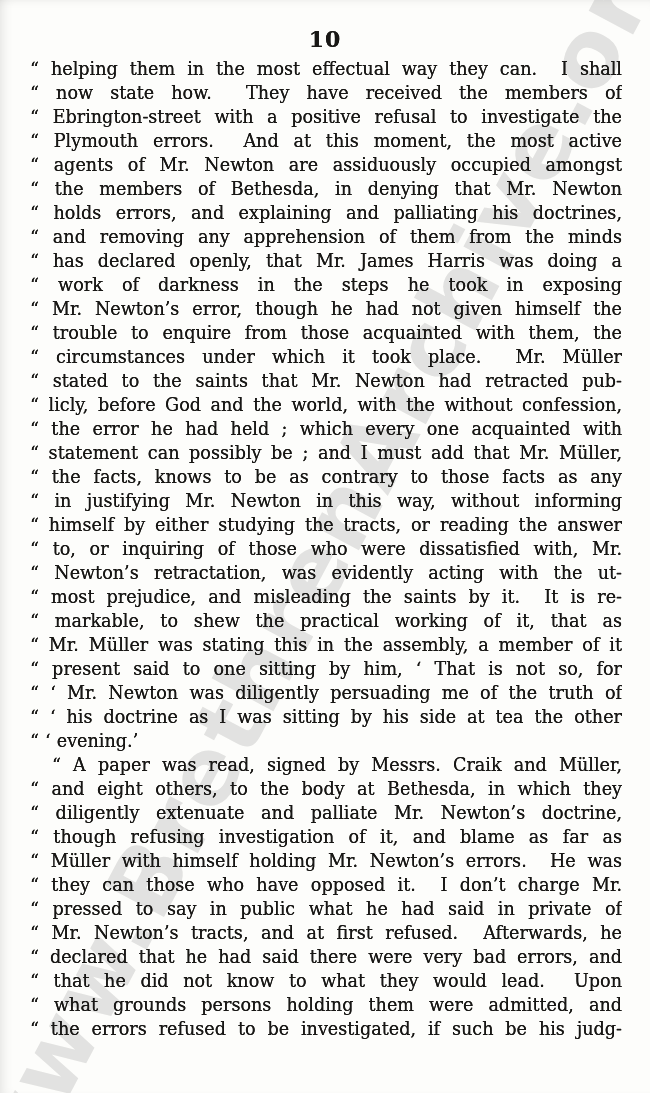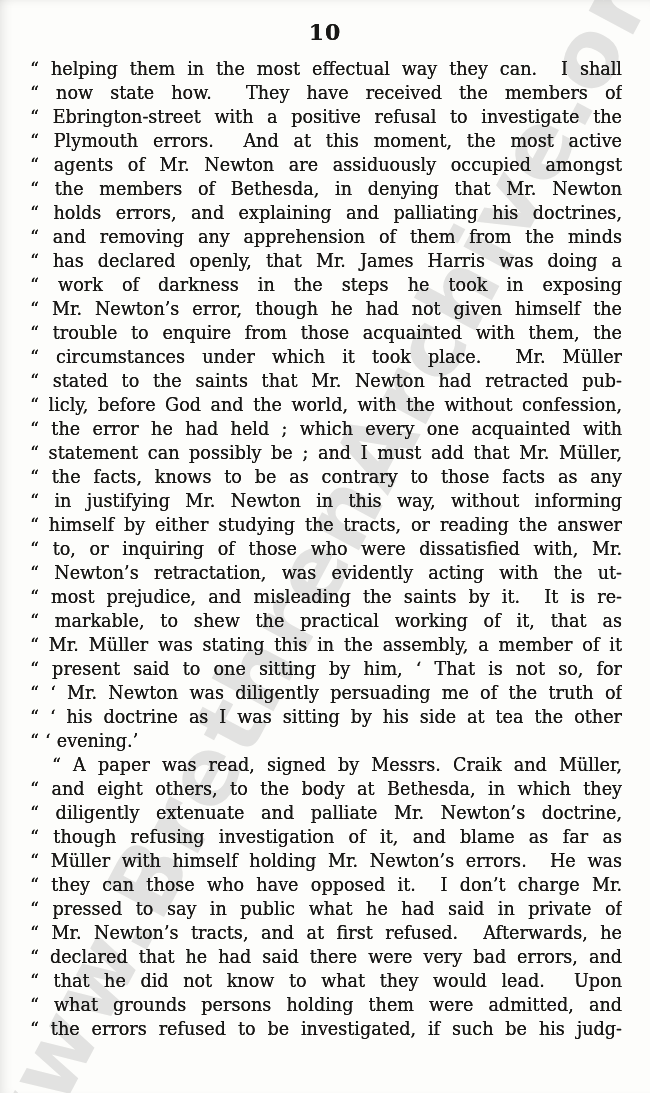--- a/index.html
+++ b/index.html
@@ -27,21 +27,21 @@
     font-weight: bold;
     font-size: 92px;
     letter-spacing: 3px;
     color: rgba(130, 130, 130, 0.22);
     white-space: nowrap;
     pointer-events: none;
     user-select: none;
   }
   .page-number {
     position: absolute;
-    top: 19px;
+    top: 26px;
     left: 0;
     right: 0;
     text-align: center;
     font-size: 22px;
     font-weight: bold;
     letter-spacing: 1px;
     text-shadow: 0 0 0.5px currentColor;
   }
   .text-block {
     position: absolute;

